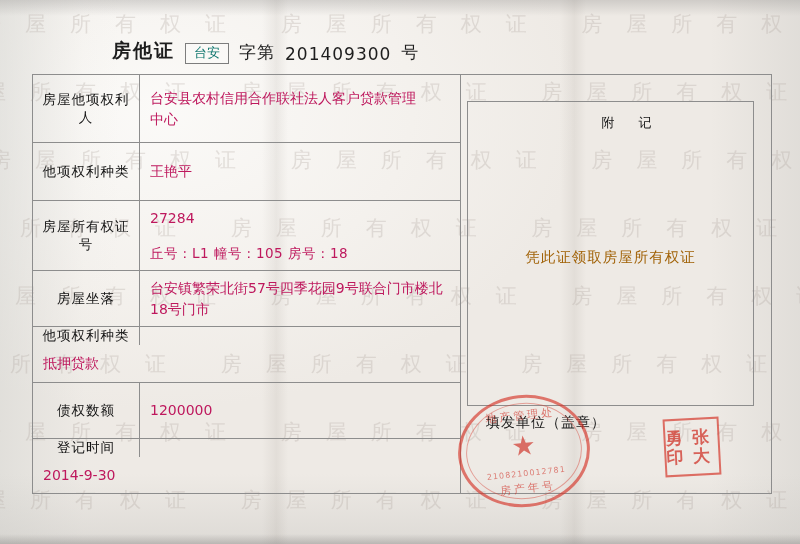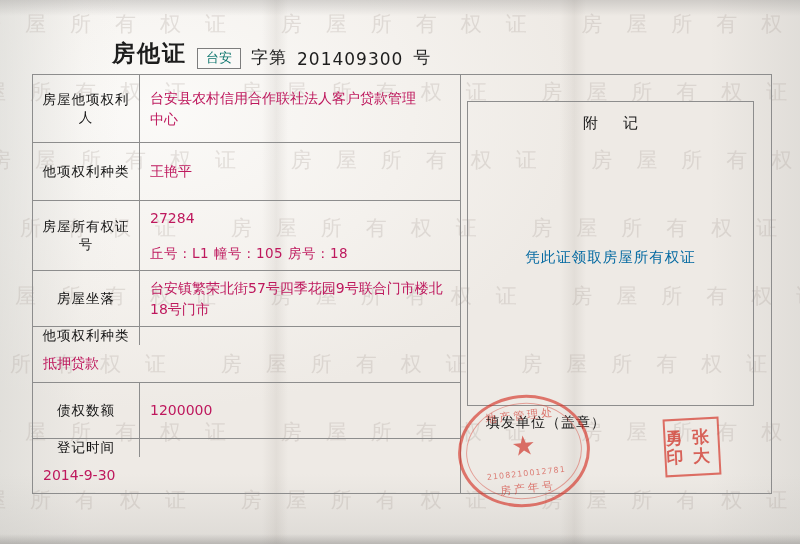--- a/index.html
+++ b/index.html
@@ -75,21 +75,21 @@
   }
   .title-row {
     position: absolute;
     left: 80px;
     top: 14px;
     display: flex;
     align-items: flex-end;
     gap: 10px;
   }
   .doc-title {
-    font-size: 23px;
+    font-size: 19px;
     font-weight: bold;
     color: #1d1d1d;
     letter-spacing: 2px;
   }
   .code-box {
     display: inline-block;
     border: 1px solid #7d7d7d;
     padding: 1px 8px 2px 8px;
     font-size: 13px;
     color: #0f766e;
@@ -173,37 +173,37 @@
     left: 6px;
     top: 26px;
     width: 287px;
     height: 305px;
     border: 1px solid #8d8d8d;
     box-sizing: border-box;
   }
   .note-title {
     position: absolute;
     top: 12px;
-    left: 0;
+    left: 16px;
     width: 100%;
     text-align: center;
-    font-size: 15px;
+    font-size: 13px;
     letter-spacing: 10px;
     color: #161616;
     text-indent: 10px;
   }
   .note-text {
     position: absolute;
     top: 146px;
     left: 0;
     width: 100%;
     text-align: center;
     font-size: 14.5px;
     letter-spacing: 1px;
-    color: #0369a1;
+    color: #a16207;
   }
   .seal-label {
     position: absolute;
     left: 454px;
     top: 390px;
     font-size: 14px;
     color: #1a1a1a;
     letter-spacing: 1px;
   }
 

